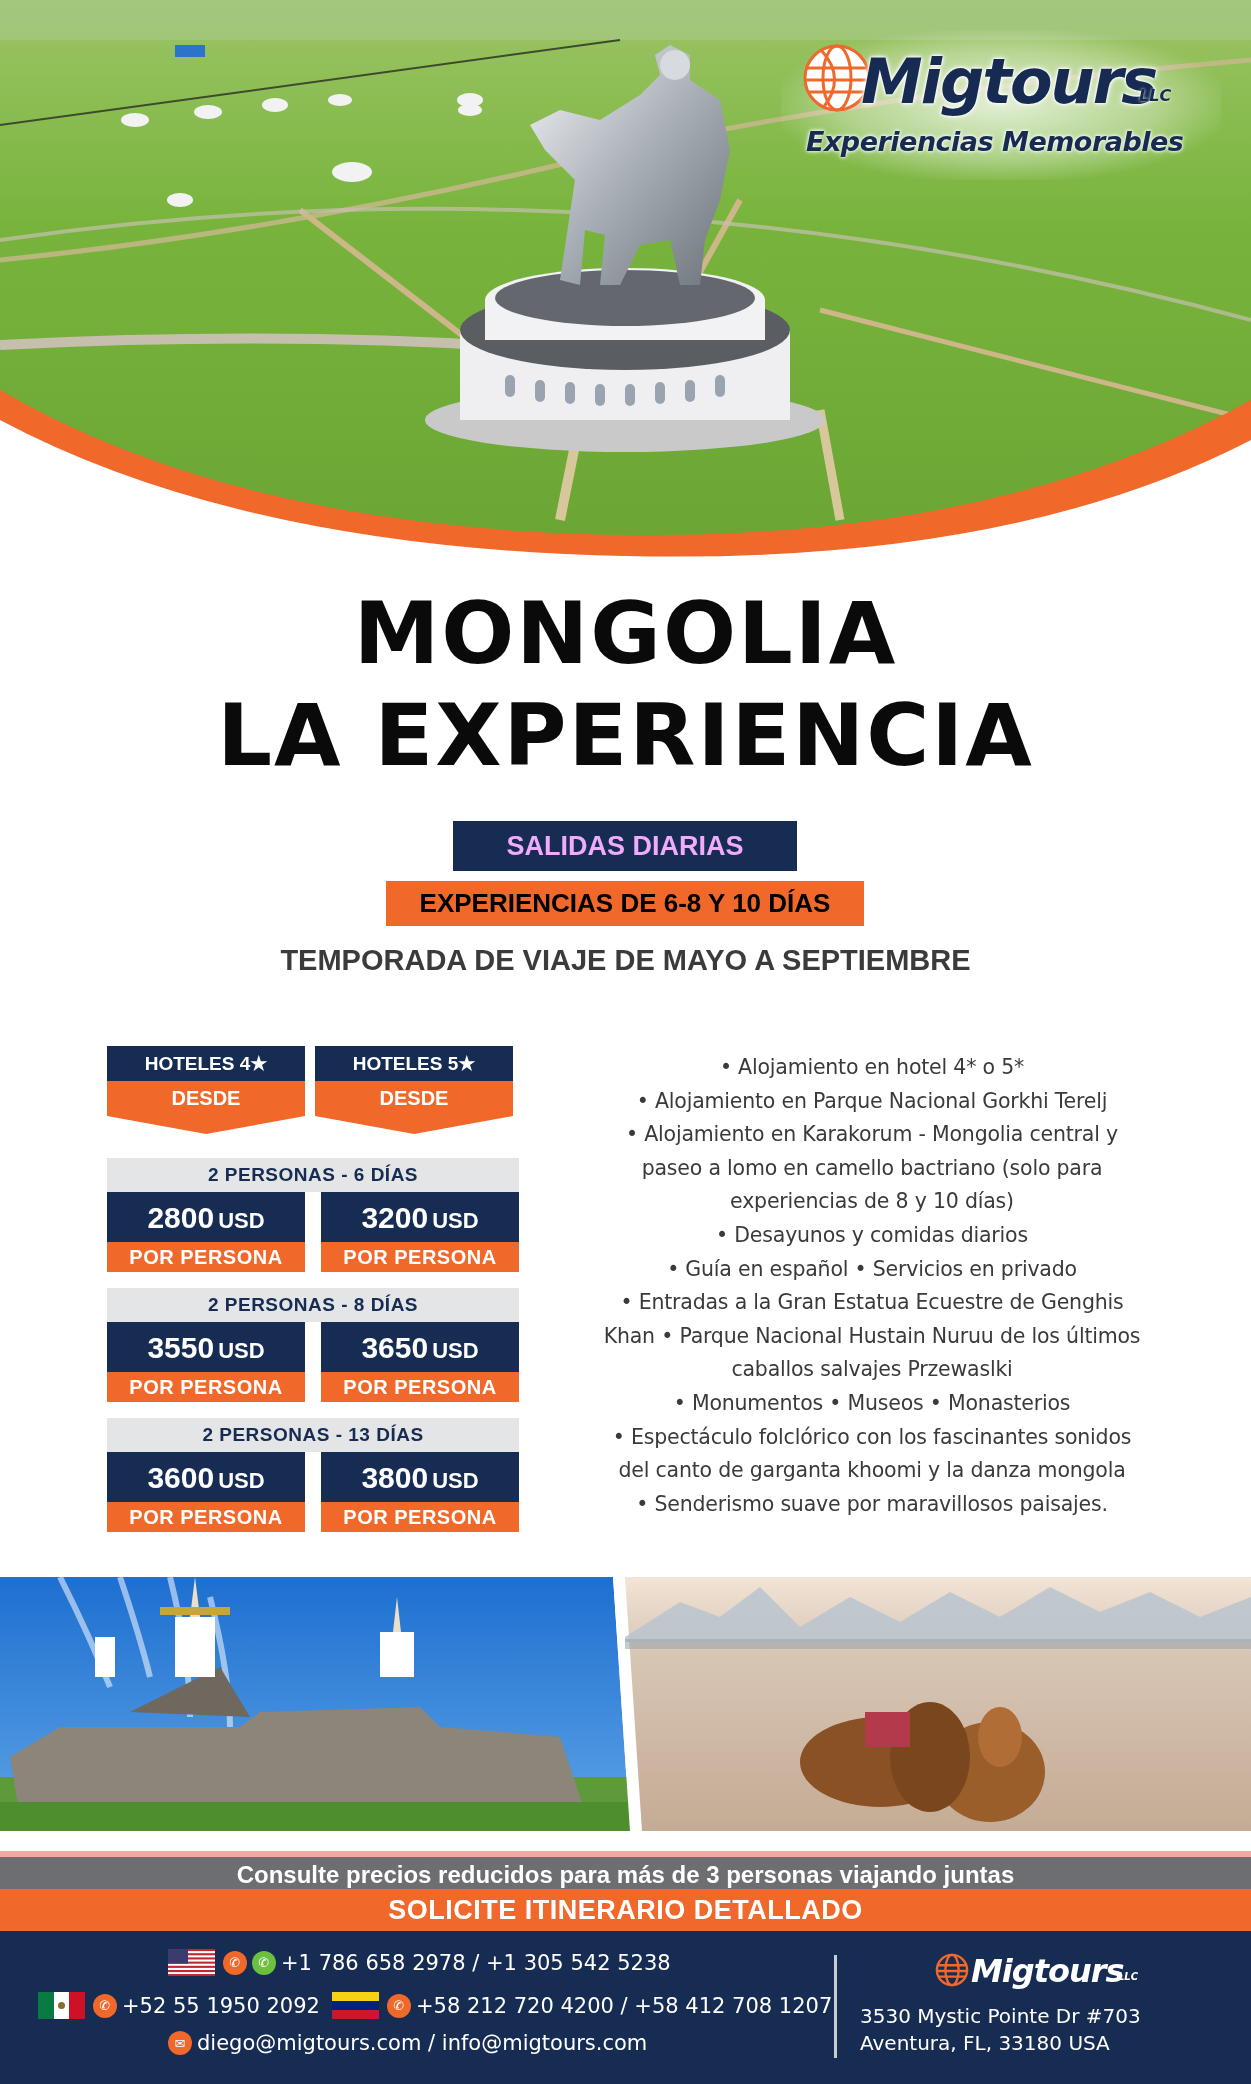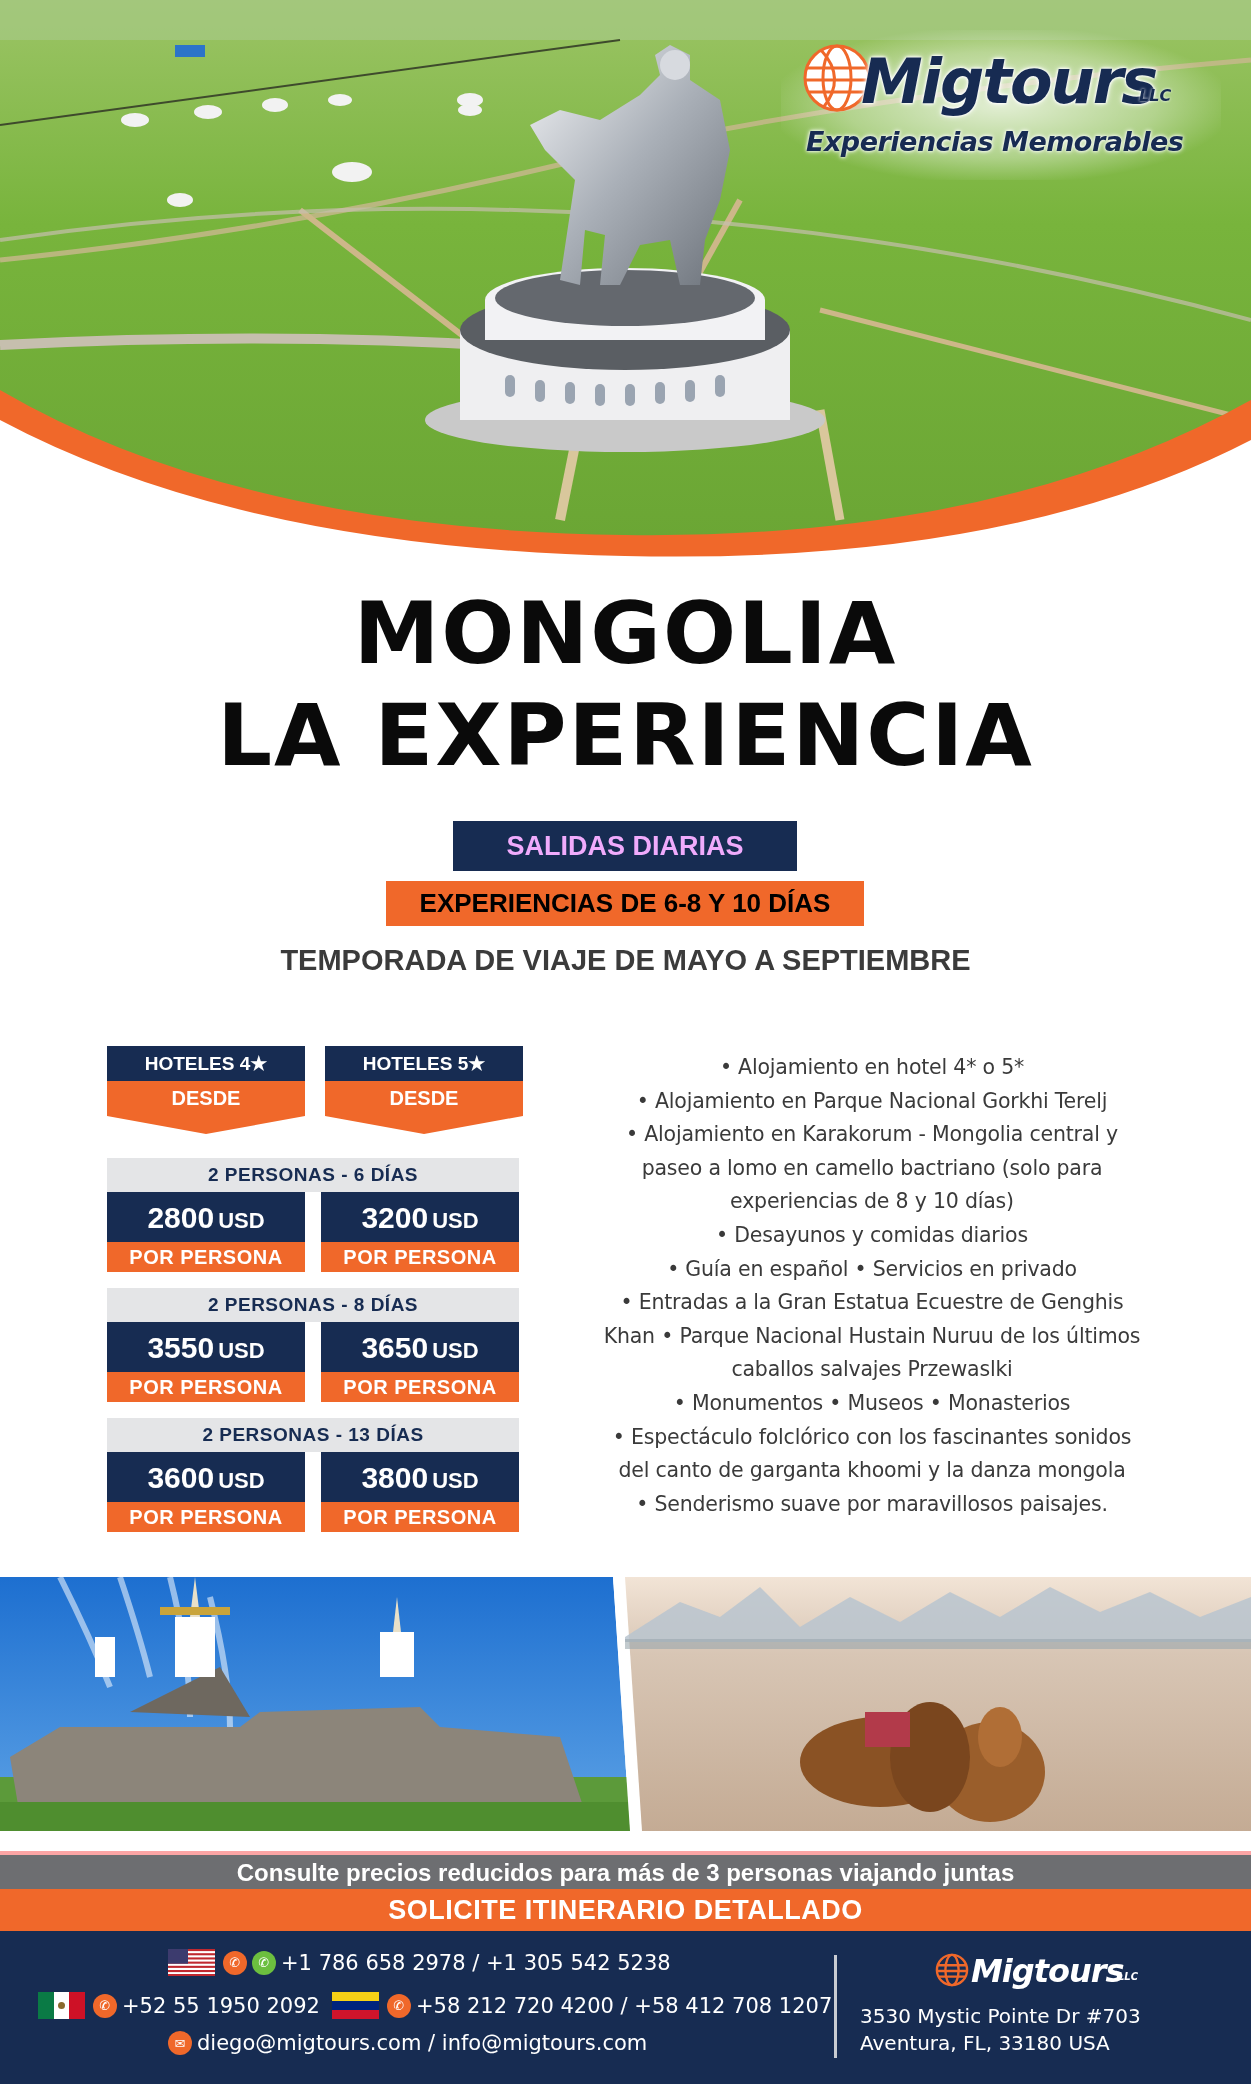--- a/index.html
+++ b/index.html
@@ -58,21 +58,21 @@
   
   .inclusions { position: absolute; left: 574px; top: 1051px; width: 596px; text-align: center; font-family: "DejaVu Sans", sans-serif;
     font-size: 20.5px; line-height: 33.6px; color: #3a3a3a; font-weight: normal; letter-spacing: -0.2px; }
   .inclusions div { white-space: nowrap; }
 
   
   .photos { position: absolute; left: 0; top: 1577px; width: 1251px; height: 254px; }
   .photos svg { position: absolute; left: 0; top: 0; }
 
   
-  .bar-gray { position: absolute; left: 0; top: 1851px; width: 1251px; height: 38px; background: #6d6e71; border-top: 4px solid #fca5a5;
+  .bar-gray { position: absolute; left: 0; top: 1851px; width: 1251px; height: 38px; background: #6d6e71; border-top: 6px solid #fca5a5;
     color: #fff; font-family: "Liberation Sans", sans-serif; font-weight: bold; font-size: 24px; text-align: center; line-height: 36px; }
   .bar-orange { position: absolute; left: 0; top: 1889px; width: 1251px; height: 58px; background: #f0682a;
     color: #fff; font-family: "Liberation Sans", sans-serif; font-weight: bold; font-size: 27px; text-align: center; line-height: 42px; letter-spacing: 0.5px; }
 
   
   .footer { position: absolute; left: 0; top: 1931px; width: 1251px; height: 153px; background: #172c52; color: #fff; }
   .contact-line { position: absolute; display: flex; align-items: center; font-family: "DejaVu Sans", sans-serif; font-size: 21px; color: #fff; white-space: nowrap; }
   .flag { display: inline-block; width: 47px; height: 27px; margin-right: 8px; vertical-align: middle; }
   .ico { display: inline-flex; align-items: center; justify-content: center; width: 24px; height: 24px; border-radius: 50%;
     background: #f0682a; color: #fff; font-size: 13px; margin-right: 5px; }
@@ -180,21 +180,21 @@
   <div class="badge-navy">SALIDAS DIARIAS</div>
   <div class="badge-orange">EXPERIENCIAS DE 6-8 Y 10 DÍAS</div>
   <div class="season">TEMPORADA DE VIAJE DE MAYO A SEPTIEMBRE</div>
 
   <div class="pricing">
     <div class="hotel-col" style="left:0">
       <div class="hotel-head">HOTELES 4★</div>
       <div class="hotel-desde">DESDE</div>
       <div class="hotel-arrow"></div>
     </div>
-    <div class="hotel-col" style="left:218px">
+    <div class="hotel-col" style="left:208px">
       <div class="hotel-head">HOTELES 5★</div>
       <div class="hotel-desde">DESDE</div>
       <div class="hotel-arrow"></div>
     </div>
 
     <div class="group" style="top:112px">
       <div class="group-head">2 PERSONAS - 6 DÍAS</div>
       <div class="group-row">
         <div class="price-card">
           <div class="price-top"><span class="price-num">2800</span><span class="price-cur">USD</span></div>

